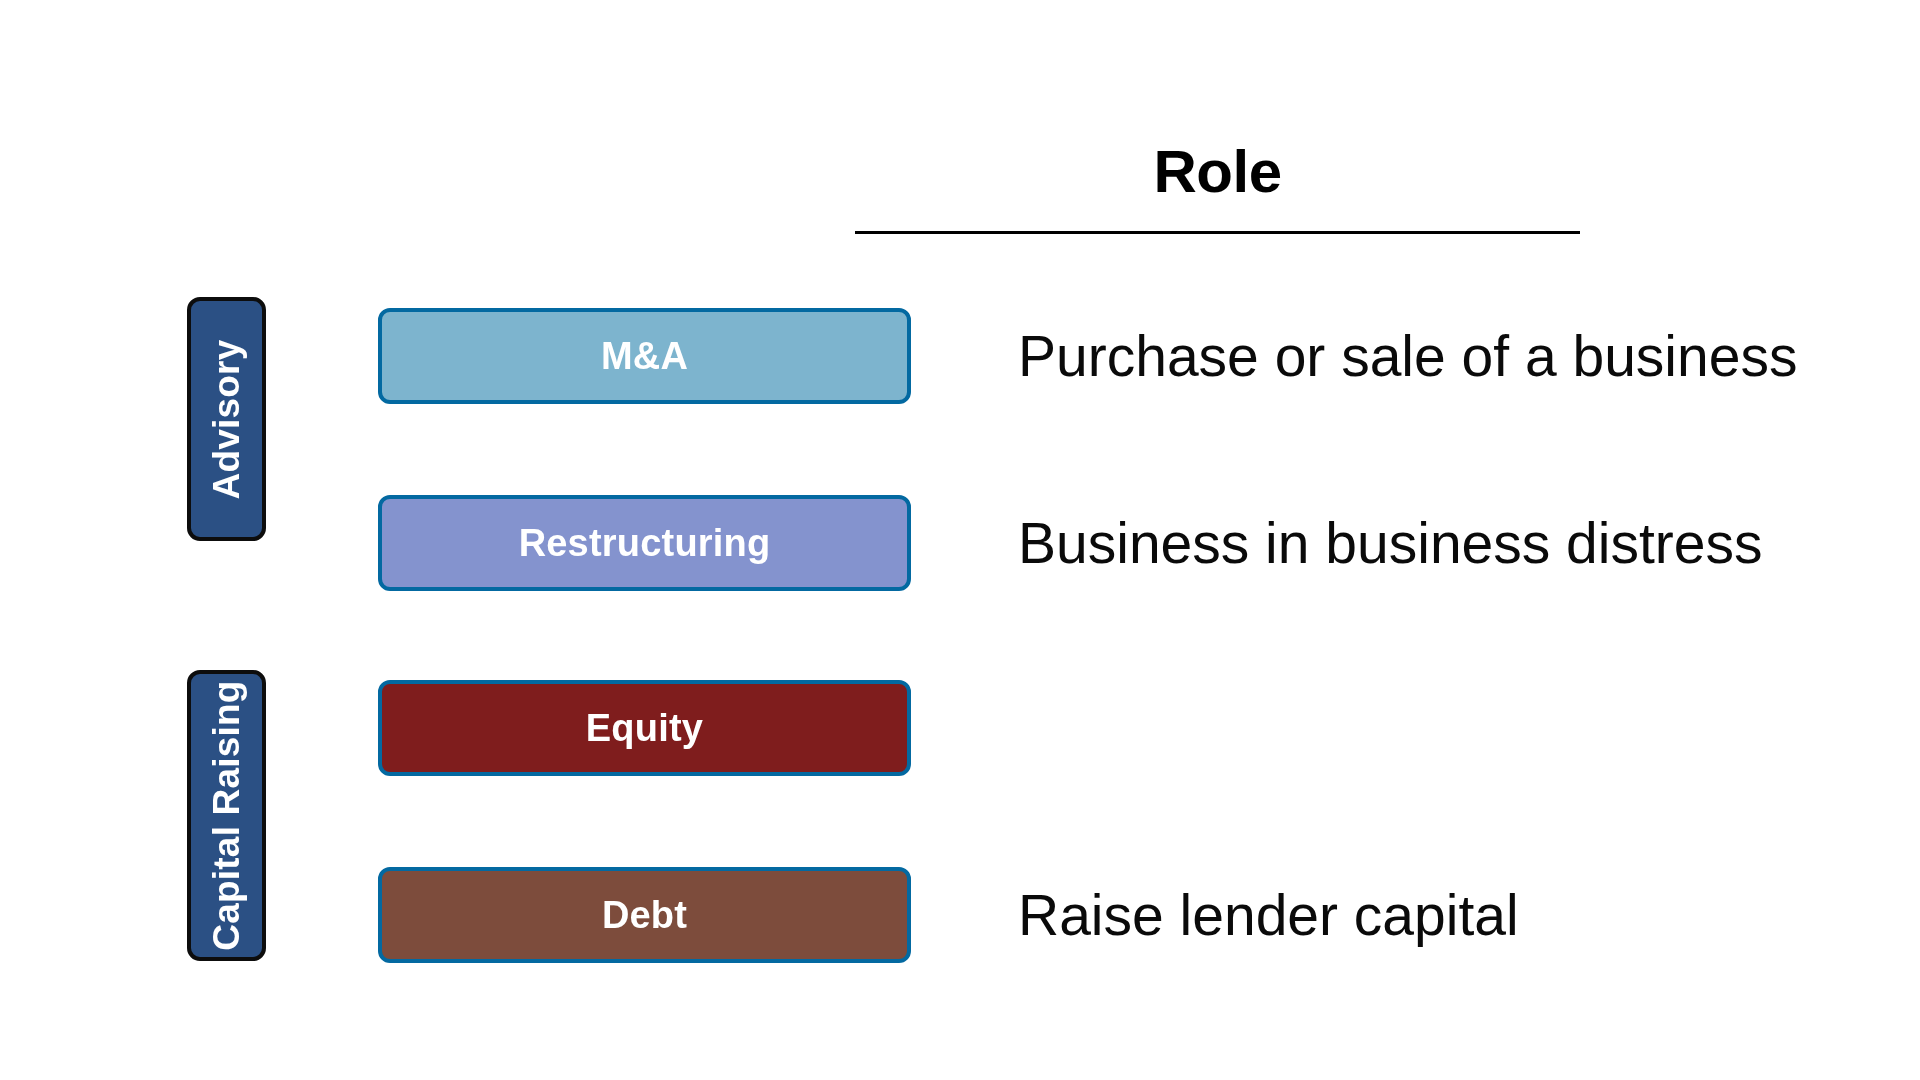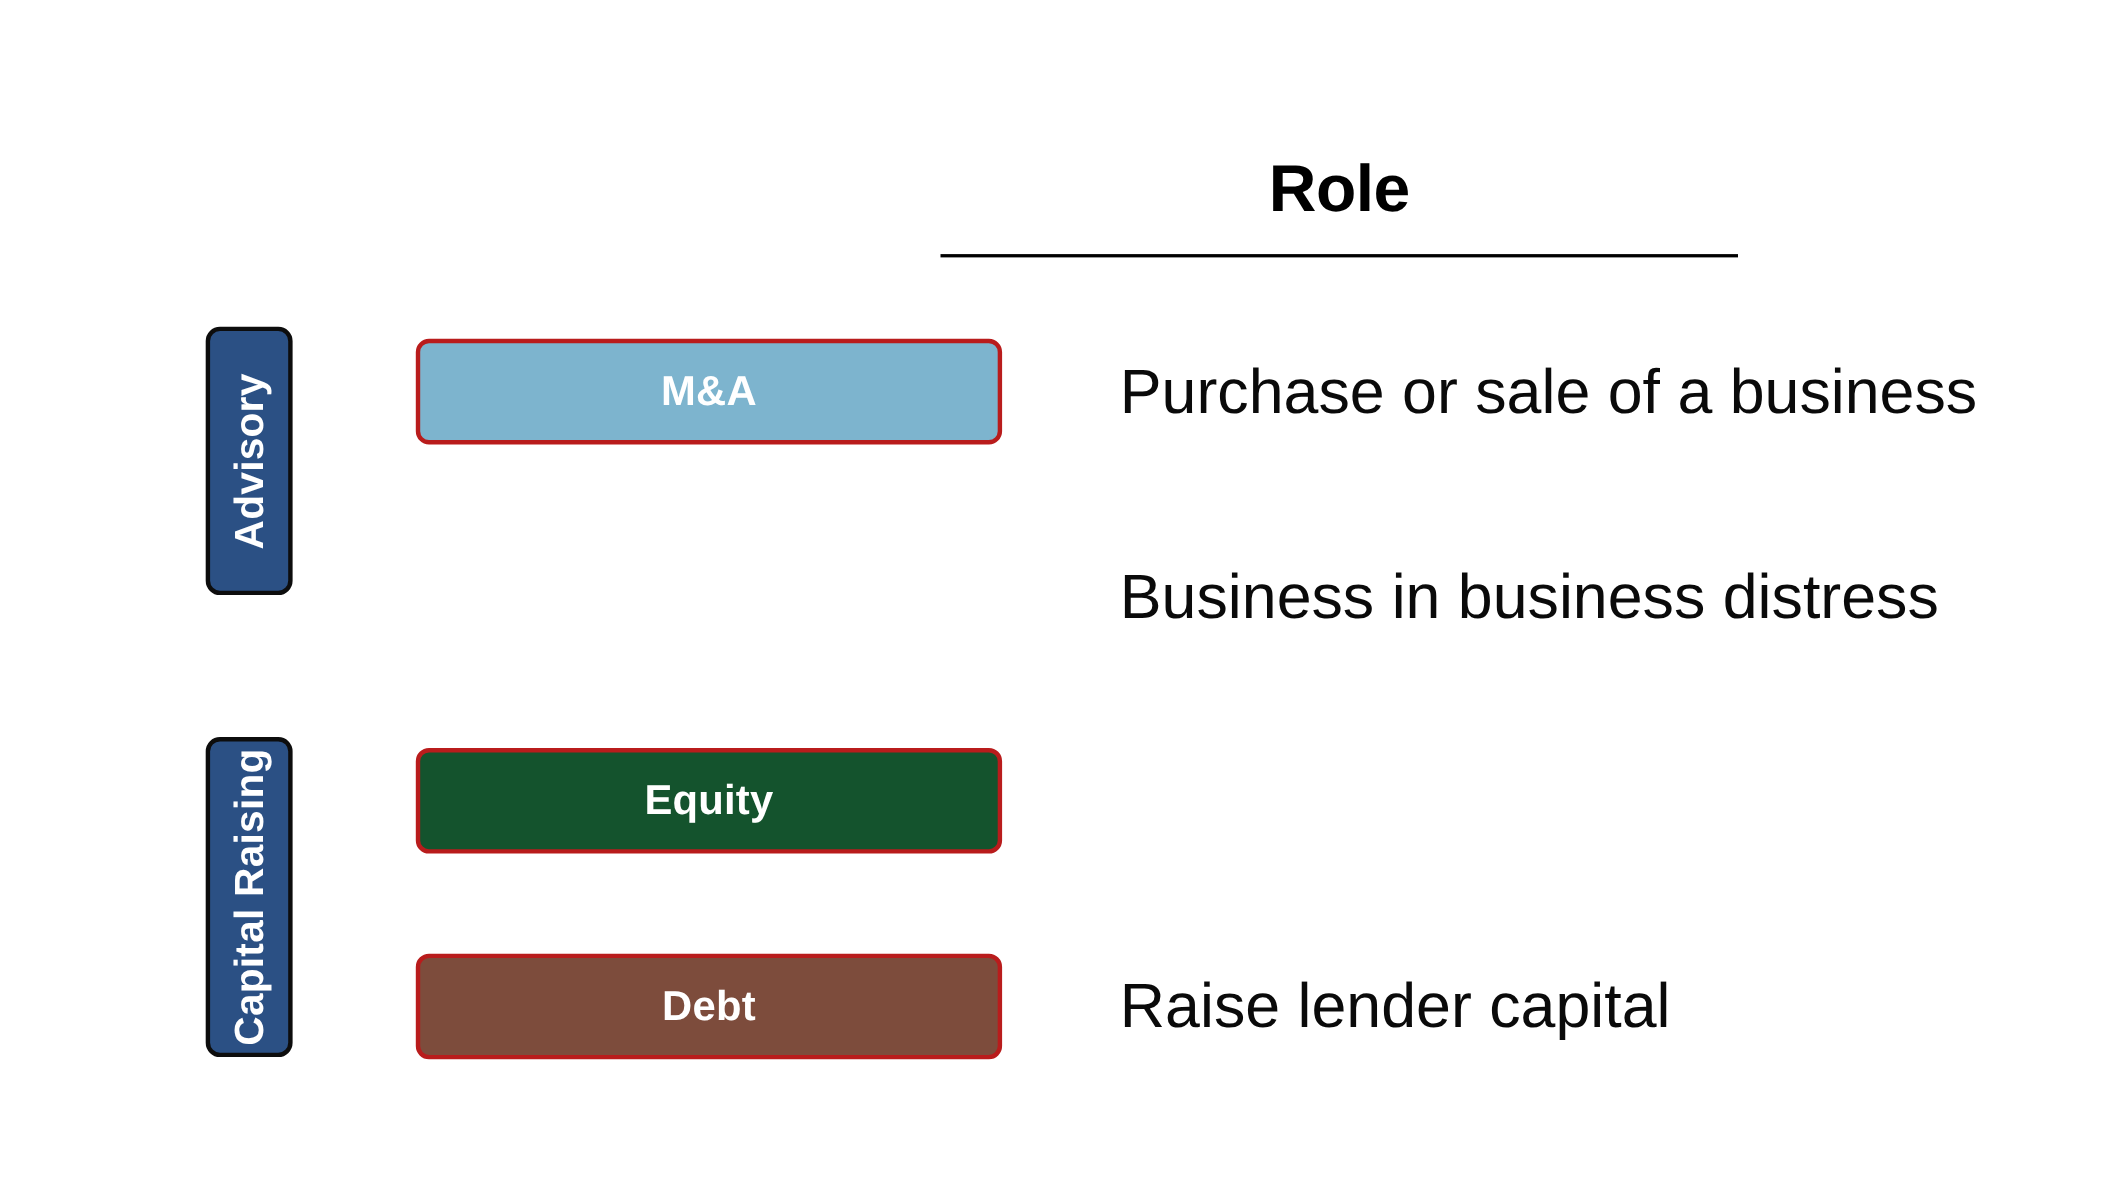--- a/index.html
+++ b/index.html
@@ -75,21 +75,21 @@
   }
   #group-advisory { top: 272px; height: 244px; }
   #group-capital-raising { top: 645px; height: 291px; }
 
   
   .service-box {
     position: absolute;
     left: 378px;
     width: 533px;
     height: 96px;
-    border: 4px solid #b91c1c;
+    border: 4px solid #0369a1;
     border-radius: 12px;
     box-sizing: border-box;
     display: flex;
     align-items: center;
     justify-content: center;
   }
   .service-box-label {
     color: #ffffff;
     font-family: "Liberation Sans", sans-serif;
     font-weight: bold;
@@ -137,23 +137,26 @@
 
   <div class="group-bar" id="group-capital-raising" style="background: rgb(43, 80, 132); border-color: rgb(13, 13, 13);">
     <span class="group-bar-label">Capital Raising</span>
   </div>
 
   <div class="service-box row-0" id="box-ma" style="background: rgb(125, 180, 206);">
     <span class="service-box-label">M&amp;A</span>
   </div>
   <div class="role-desc row-0">Purchase or sale of a business</div>
 
+  <div class="service-box row-1" id="box-restructuring" style="background: rgb(132, 147, 206);">
+    <span class="service-box-label">Restructuring</span>
+  </div>
   <div class="role-desc row-1">Business in business distress</div>
 
-  <div class="service-box row-2" id="box-equity" style="background: #14532d;">
+  <div class="service-box row-2" id="box-equity" style="background: #7f1d1d;">
     <span class="service-box-label">Equity</span>
   </div>
 
   <div class="service-box row-3" id="box-debt" style="background: rgb(125, 76, 60);">
     <span class="service-box-label">Debt</span>
   </div>
   <div class="role-desc row-3">Raise lender capital</div>
 
 </div>
 

